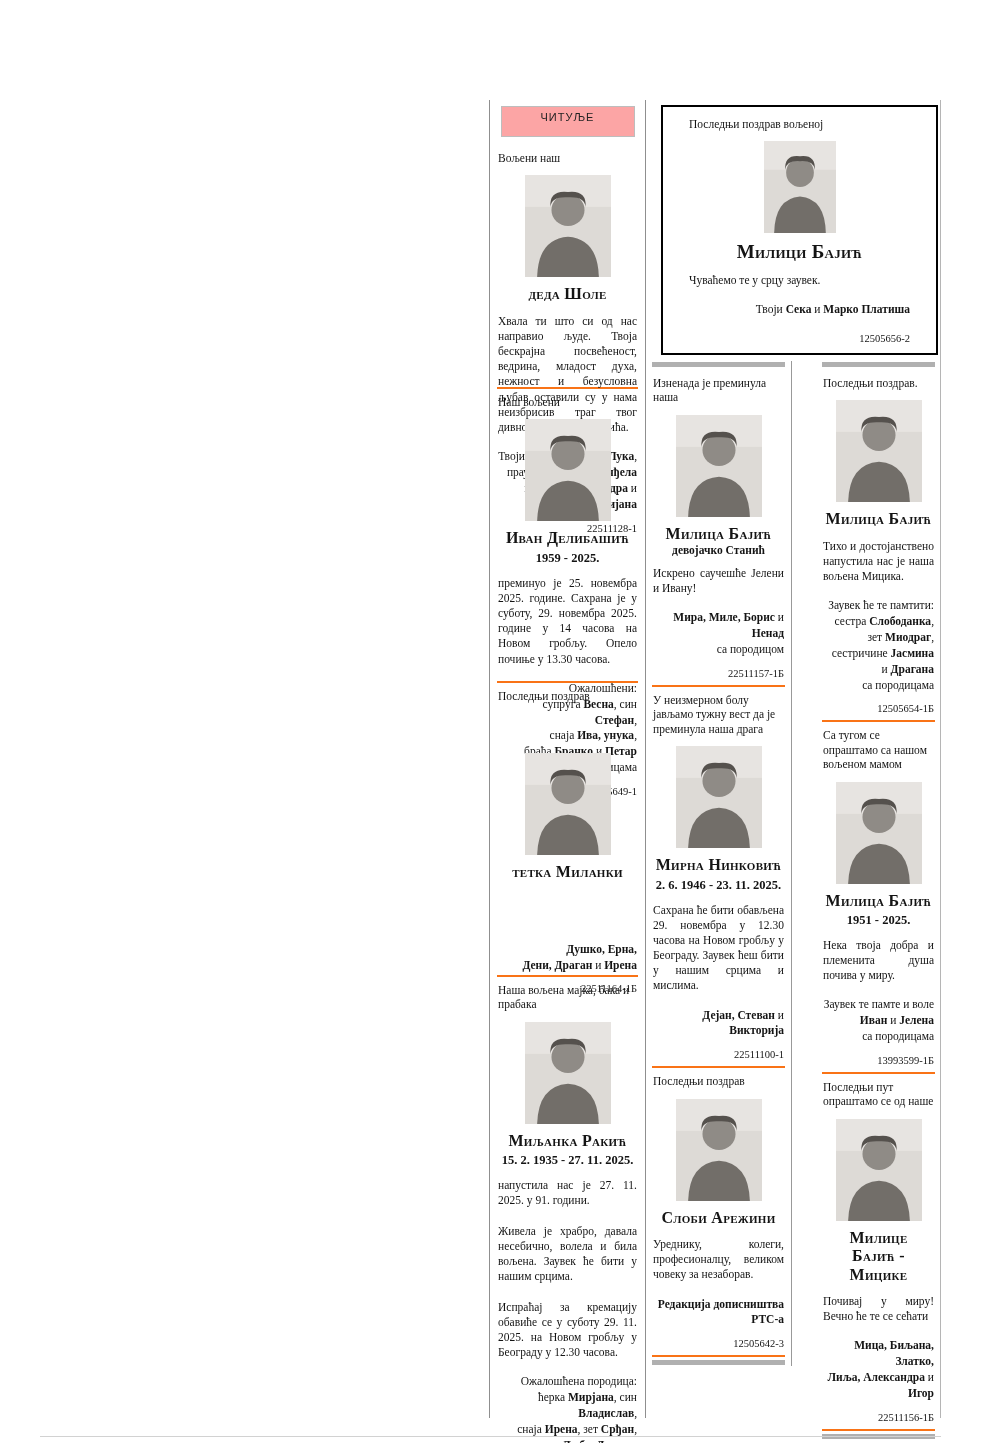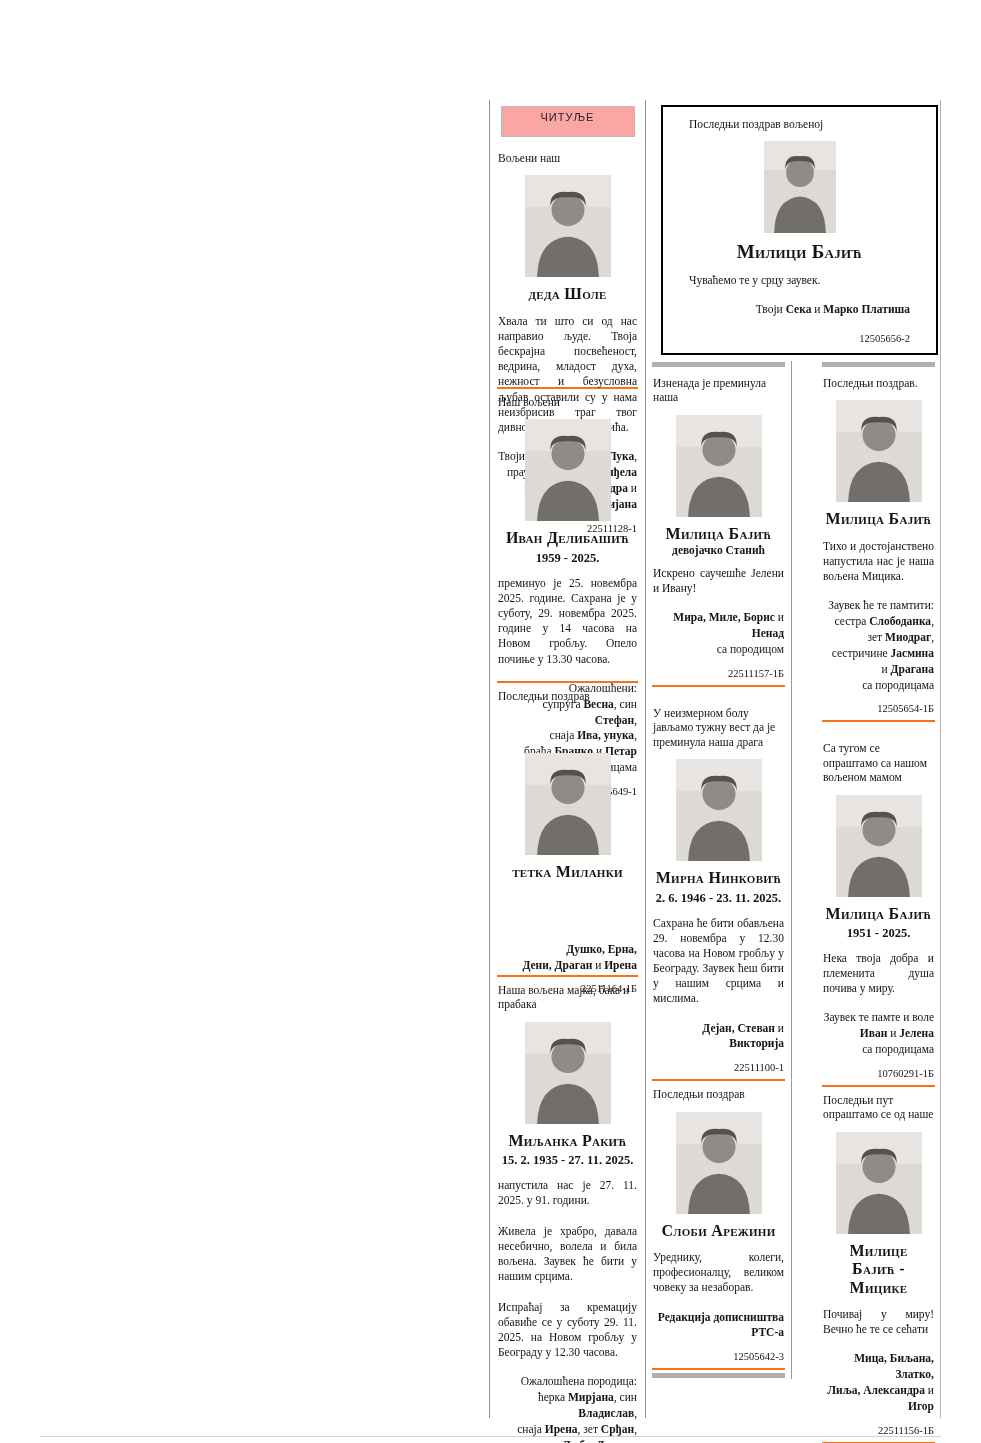--- a/index.html
+++ b/index.html
@@ -106,21 +106,21 @@
   
   .midgrid { display:flex; margin-top:6px; flex:1; align-items:flex-start;gap:24px; }
   .col2 {
     width:145px; border-right:1px solid #999; box-sizing:border-box;
     padding:0 6px 0 5px; display:flex; flex-direction:column;
   }
   .col3 { flex:1; padding:0 5px 0 6px; box-sizing:border-box; display:flex; flex-direction:column; }
   .graybar { height:5px; background:#b0b0b0; margin:1px 0 3px; flex:none; }
   .graybar-bottom { margin:3px 0 1px; }
   .mid-ad1 { min-height:252px; }
-  .mid-ad2 { min-height:258px;margin-top:13px; }
+  .mid-ad2 { min-height:258px; }
   .mid-ad3 { flex:1; }
 
   .footer-rule {
     position:absolute; left:40px; right:40px; top:1436px;
     border-top:1px solid #d2d2d2;
   }
 </style>
 </head>
 <body>
 
@@ -331,21 +331,21 @@
                   <path d="M39 16 q-17 -2 -16 14 q1 -10 16 -9 q15 -1 16 9 q1 -16 -16 -14 Z" fill="#55514d"></path>
                   <path d="M11 96 Q12 60 39 58 Q66 60 67 96 Z" fill="#726e69"></path>
                 </svg>
               </div>
             <div class="name">Милица Бајић</div>
             <div class="dates">1951 - 2025.</div>
             <div class="body">Нека твоја добра и племенита душа почива у миру.</div>
             <div class="sig"><span>Заувек те памте и воле
 </span><span class="b">Иван</span><span> и </span><span class="b">Јелена</span><span>
 са породицама</span></div>
-            <div class="num">10760291-1Б</div>
+            <div class="num">13993599-1Б</div>
           </article>
 
           <article class="ad mid-ad3">
             <div class="intro">Последњи пут опраштамо се од наше</div>
             <div class="photo">
                 <svg viewBox="0 0 78 96" preserveAspectRatio="none">
                   <rect width="78" height="96" fill="#dddad6"></rect>
                   <rect width="78" height="30" fill="#e7e4e1"></rect>
                   <circle cx="39" cy="33" r="15" fill="#8f8b86"></circle>
                   <path d="M39 16 q-17 -2 -16 14 q1 -10 16 -9 q15 -1 16 9 q1 -16 -16 -14 Z" fill="#55514d"></path>

